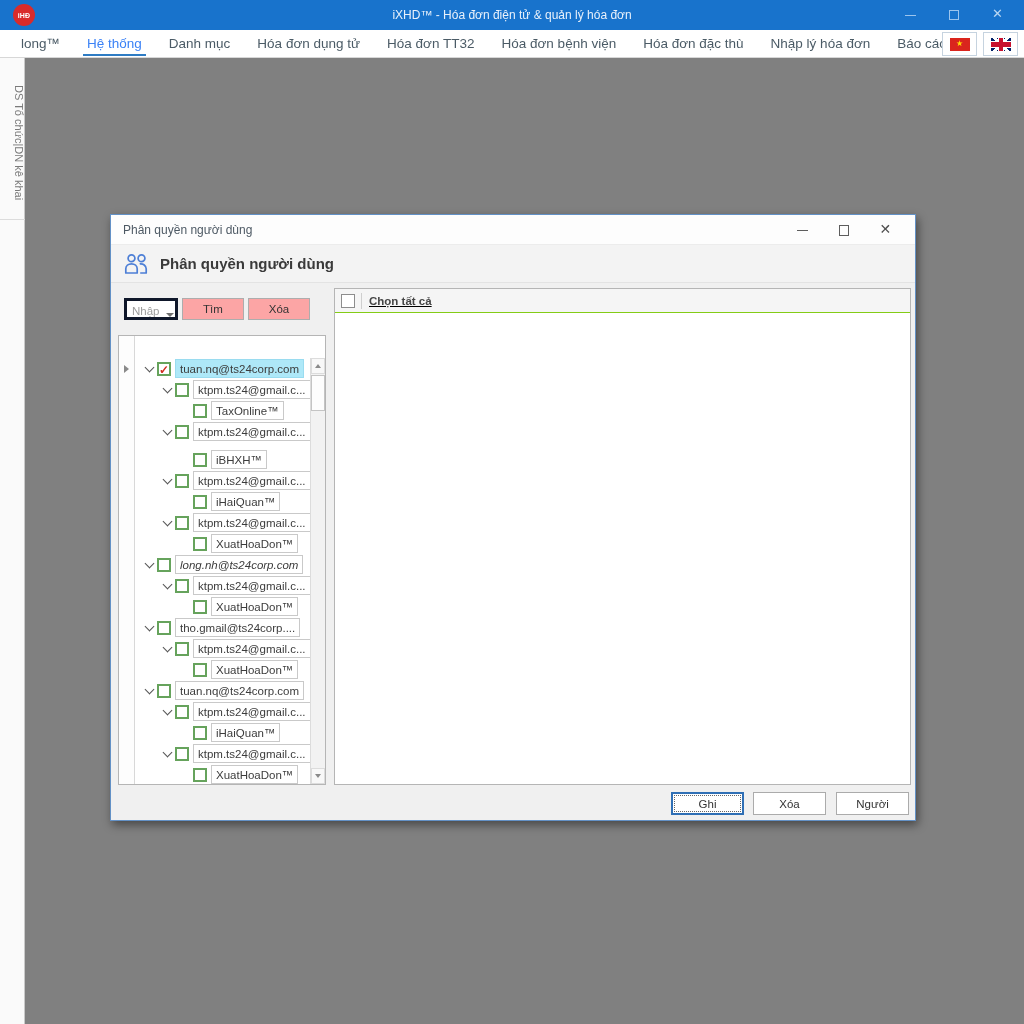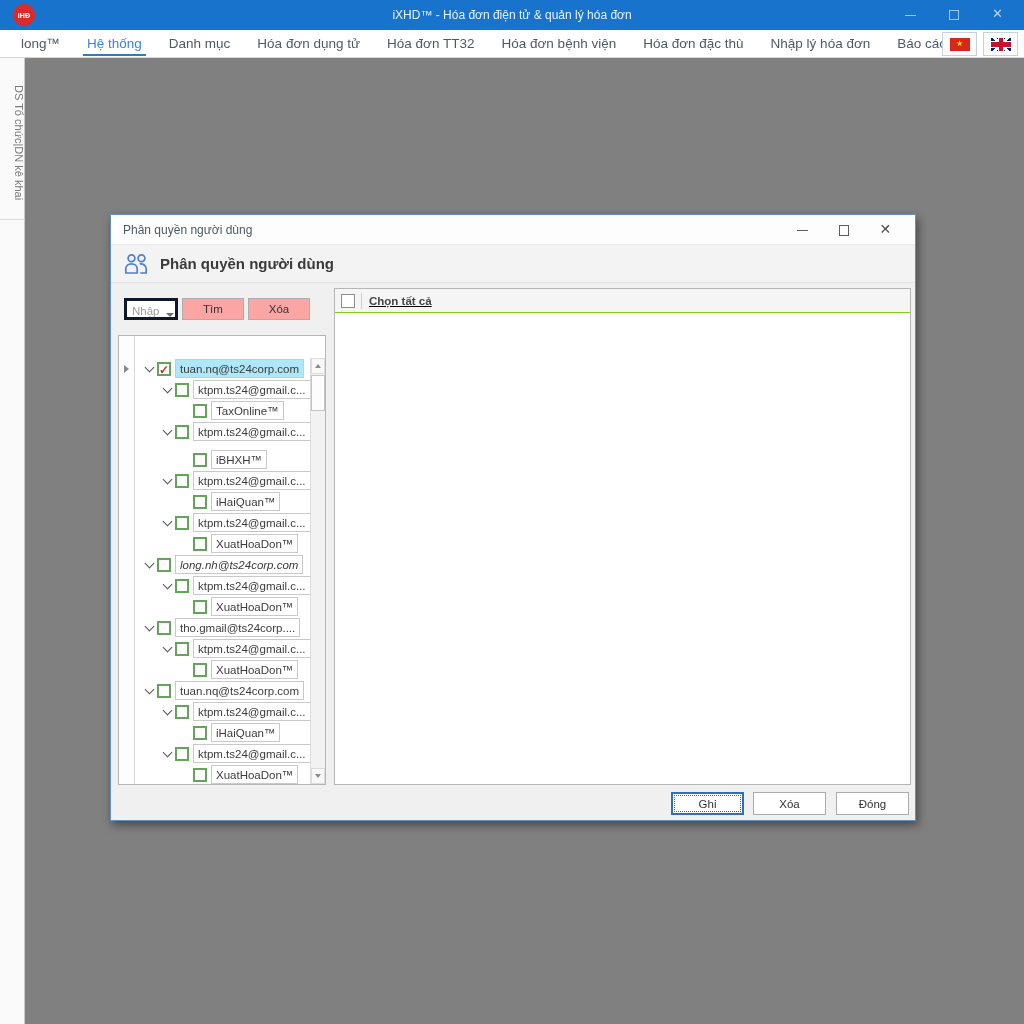--- a/index.html
+++ b/index.html
@@ -360,15 +360,15 @@
     <div class="right-panel">
       <div class="rp-header">
         <span class="rp-cb"></span>
         <span class="rp-sep"></span>
         <span class="rp-label">Chọn tất cả</span>
       </div>
     </div>
 
     <div class="foot-btn btn-save">Ghi</div>
     <div class="foot-btn btn-del">Xóa</div>
-    <div class="foot-btn btn-close">Đóng</div>
+    <div class="foot-btn btn-close">Người</div>
   </div>
 </div>
 
 </body></html>

